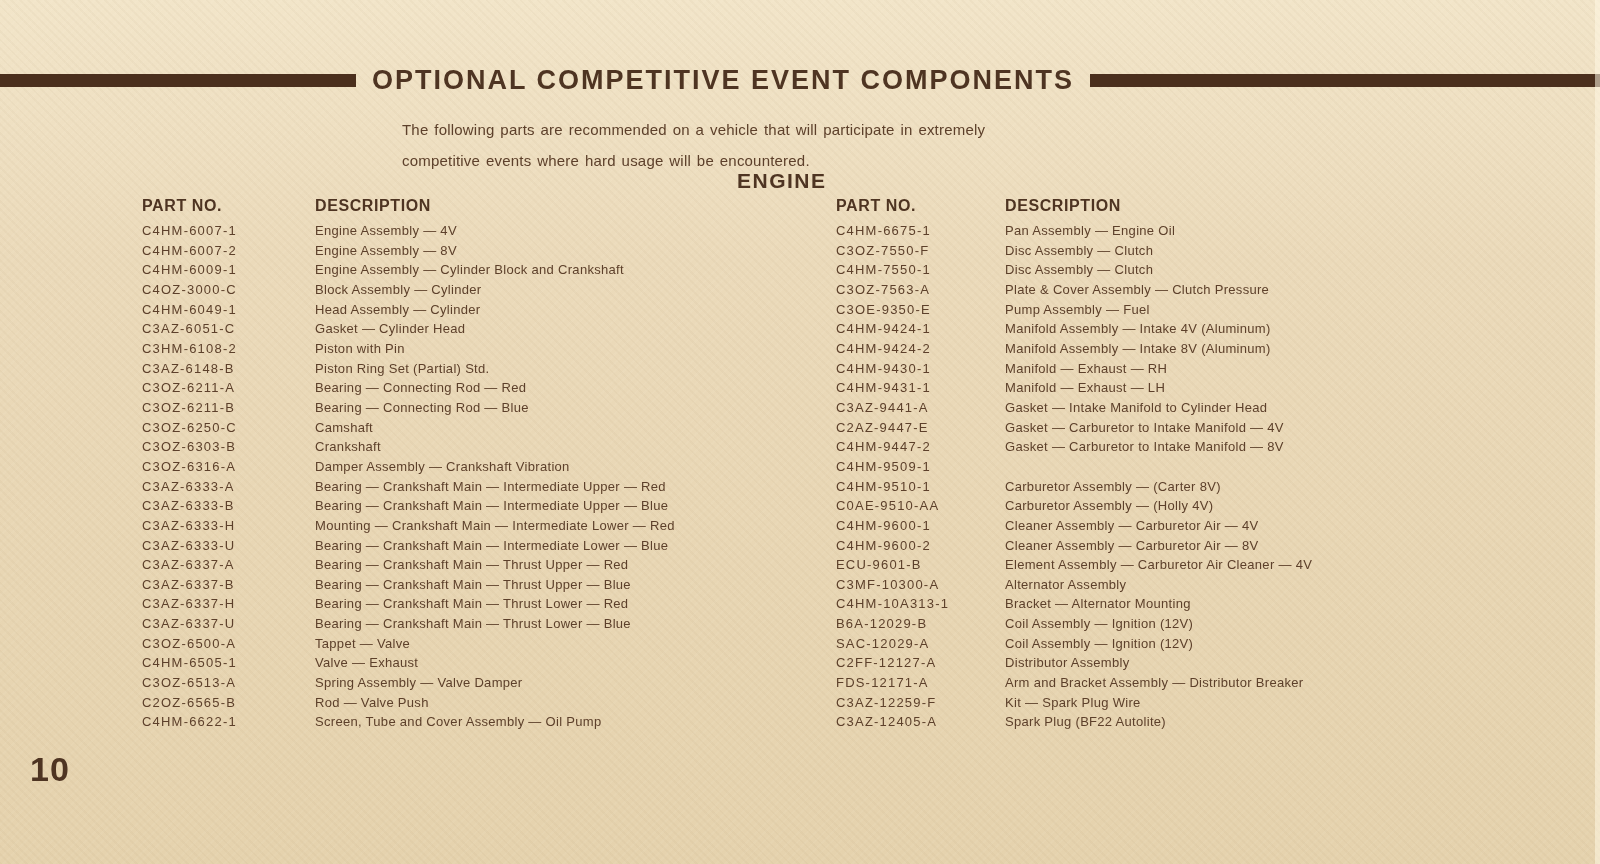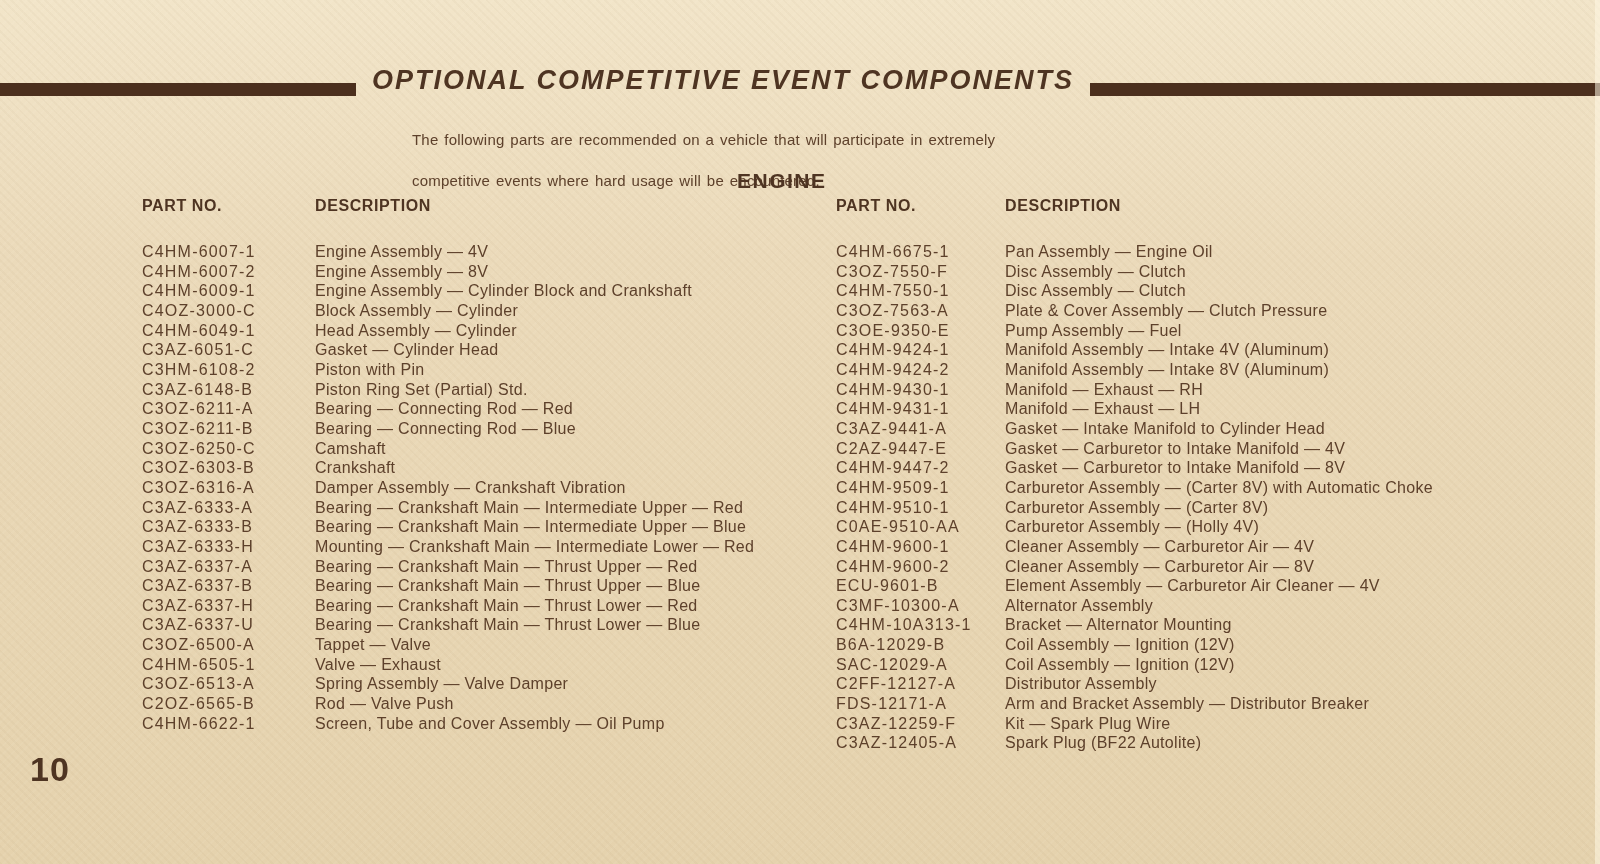--- a/index.html
+++ b/index.html
@@ -27,49 +27,49 @@
     background:
       repeating-linear-gradient(45deg,rgba(120,90,50,0.035) 0 2px,transparent 2px 6px),
       repeating-linear-gradient(-45deg,rgba(255,250,235,0.05) 0 2px,transparent 2px 6px);
   }
   .scan-edge{
     position:absolute;top:0;right:0;bottom:0;width:5px;
     background:rgba(255,248,228,0.55);pointer-events:none;
   }
   .title-row{
     position:absolute;top:64px;left:0;right:0;height:32px;
-    display:flex;align-items:flex-end;font-style:italic;
+    display:flex;align-items:center;
   }
   .bar-left{flex:none;width:356px;height:13px;background:var(--rule);}
   .bar-right{flex:1;height:13px;background:var(--rule);}
   h1.title{
     margin:0 16px;font-size:27px;font-weight:bold;letter-spacing:2px;
     color:var(--ink-dark);white-space:nowrap;
   }
   .intro{
     position:absolute;left:394px;top:111px;
     font-size:15px;line-height:22.5px;letter-spacing:0.2px;word-spacing:1.5px;
     color:var(--ink);
   }
-  .intro p{margin:18px;}
+  .intro p{margin:8px;}
   .engine-heading{
     position:absolute;left:729px;top:161px;margin:8px;
     font-size:21px;font-weight:bold;letter-spacing:1.5px;color:var(--ink-dark);
   }
   .parts-table{position:absolute;top:197px;}
   .parts-table.left{left:142px;}
   .parts-table.right{left:836px;}
   .thead{
     display:flex;font-size:16px;font-weight:bold;letter-spacing:0.6px;
-    color:var(--ink-dark);margin-bottom:27px;white-space:nowrap;
+    color:var(--ink-dark);margin-bottom:6px;white-space:nowrap;
   }
   .parts-table.left .col-part{width:173px;flex:none;}
   .parts-table.right .col-part{width:169px;flex:none;}
   .row{
-    display:flex;line-height:19.65px;font-size:16px;
+    display:flex;line-height:19.65px;font-size:13px;
     color:var(--ink);white-space:nowrap;
   }
   .row .part{letter-spacing:1.2px;flex:none;}
   .parts-table.left .row .part{width:173px;}
   .parts-table.right .row .part{width:169px;}
   .row .desc{letter-spacing:0.3px;text-align:right;}
   .page-number{
     position:absolute;left:30px;top:750px;
     font-size:34px;font-weight:bold;letter-spacing:1px;color:var(--ink-dark);
   }
@@ -157,20 +157,24 @@
         </div>
         <div class="row">
           <span class="part">C3AZ-6333-B</span>
           <span class="desc">Bearing — Crankshaft Main — Intermediate Upper — Blue</span>
         </div>
         <div class="row">
           <span class="part">C3AZ-6333-H</span>
           <span class="desc">Mounting — Crankshaft Main — Intermediate Lower — Red</span>
         </div>
         <div class="row">
+          <span class="part">C3AZ-6333-U</span>
+          <span class="desc">Bearing — Crankshaft Main — Intermediate Lower — Blue</span>
+        </div>
+        <div class="row">
           <span class="part">C3AZ-6337-A</span>
           <span class="desc">Bearing — Crankshaft Main — Thrust Upper — Red</span>
         </div>
         <div class="row">
           <span class="part">C3AZ-6337-B</span>
           <span class="desc">Bearing — Crankshaft Main — Thrust Upper — Blue</span>
         </div>
         <div class="row">
           <span class="part">C3AZ-6337-H</span>
           <span class="desc">Bearing — Crankshaft Main — Thrust Lower — Red</span>
@@ -251,21 +255,20 @@
         <div class="row">
           <span class="part">C2AZ-9447-E</span>
           <span class="desc">Gasket — Carburetor to Intake Manifold — 4V</span>
         </div>
         <div class="row">
           <span class="part">C4HM-9447-2</span>
           <span class="desc">Gasket — Carburetor to Intake Manifold — 8V</span>
         </div>
         <div class="row">
           <span class="part">C4HM-9509-1</span>
-          <span class="desc">Carburetor Assembly — (Carter 8V) with Automatic Choke</span>
         </div>
         <div class="row">
           <span class="part">C4HM-9510-1</span>
           <span class="desc">Carburetor Assembly — (Carter 8V)</span>
         </div>
         <div class="row">
           <span class="part">C0AE-9510-AA</span>
           <span class="desc">Carburetor Assembly — (Holly 4V)</span>
         </div>
         <div class="row">

